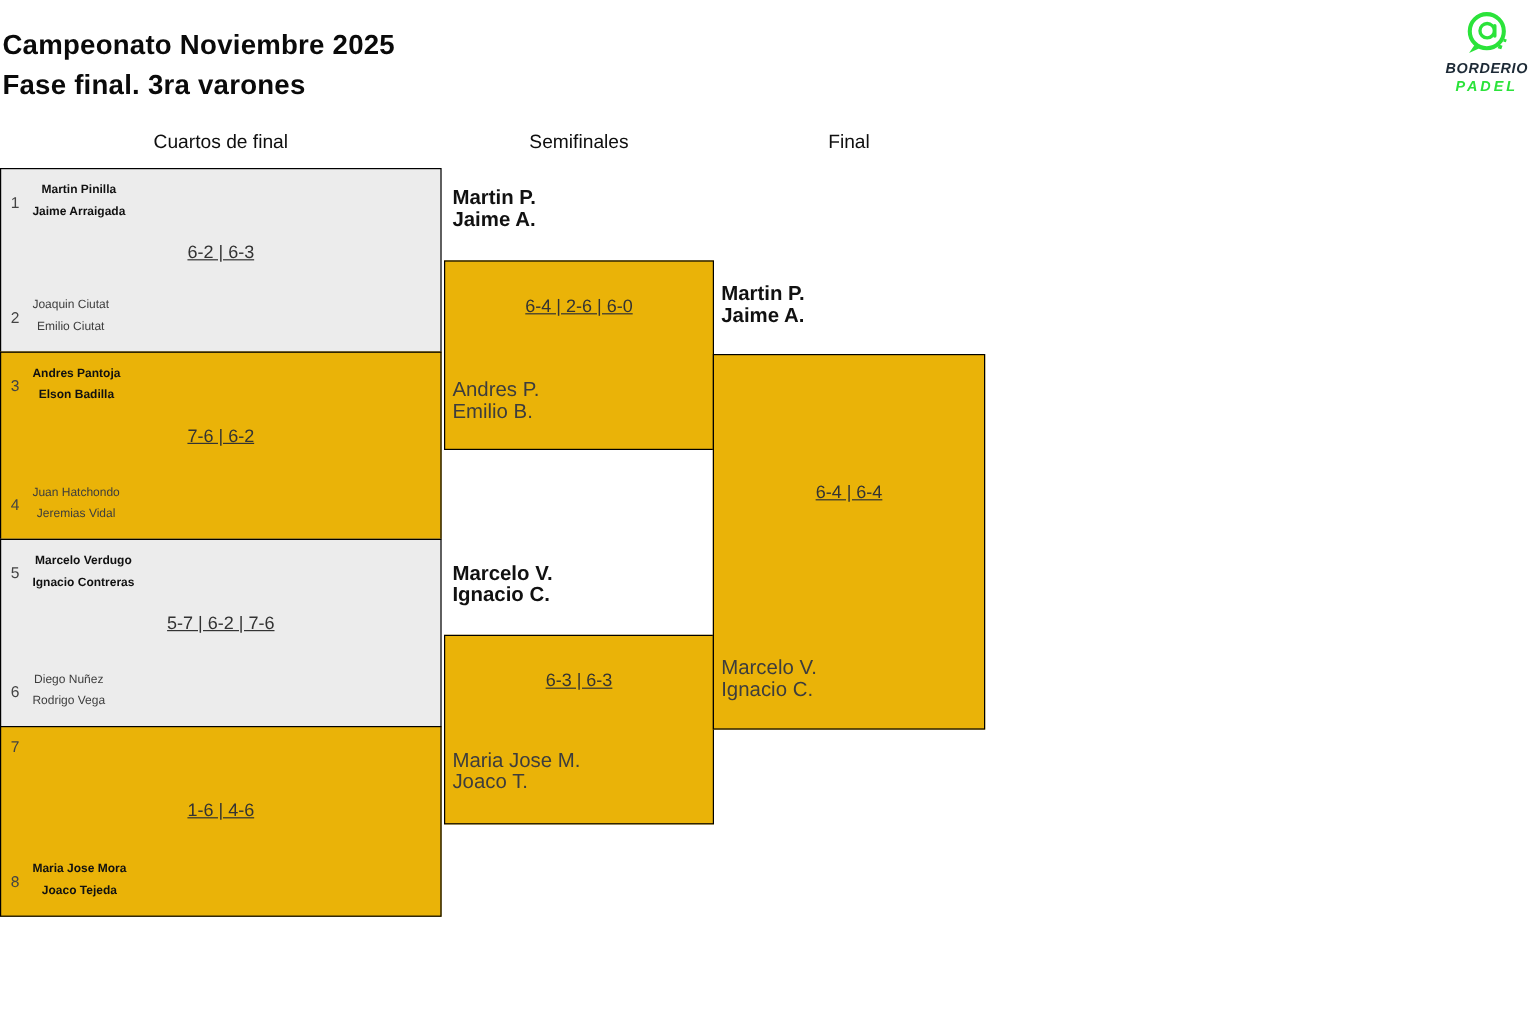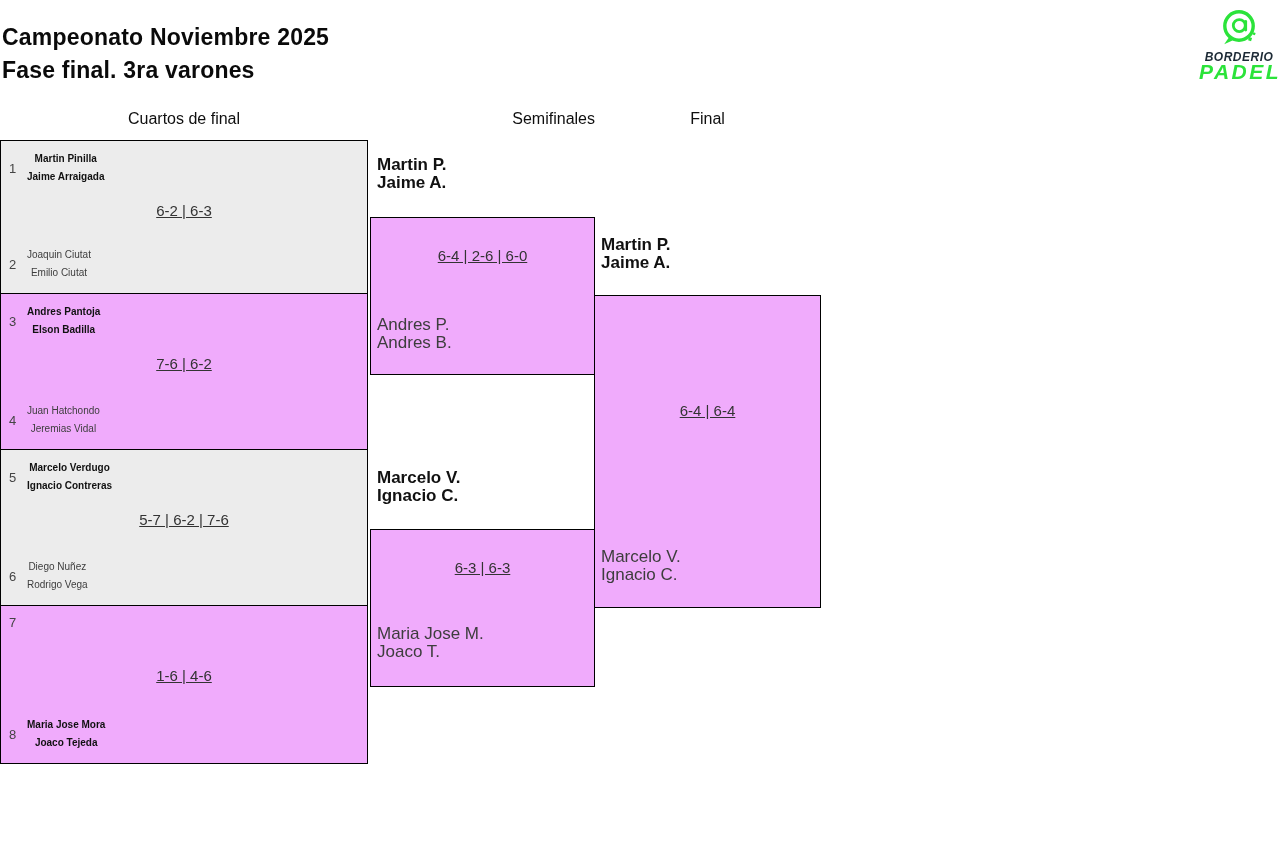--- a/index.html
+++ b/index.html
@@ -8,32 +8,32 @@
 
   
   .title{position:absolute;left:2px;top:21px;font-size:23px;font-weight:700;
          color:#0a0a0a;line-height:33px;letter-spacing:.2px;}
 
   
   .logo{position:absolute;left:1199px;top:8px;width:80px;text-align:center;}
   .logo svg{display:block;margin:0 auto;}
   .logo .brand{font-style:italic;font-weight:800;font-size:12px;color:#1d2a36;
                letter-spacing:.5px;line-height:12px;margin-top:1px;}
-  .logo .product{font-style:italic;font-weight:800;font-size:21px;color:#2be33a;
+  .logo .product{font-style:italic;font-weight:800;font-size:12px;color:#2be33a;
                  letter-spacing:2.5px;line-height:18px;}
 
   
   .round-header{position:absolute;top:110px;font-size:16px;font-weight:500;
                 color:#0f0f0f;text-align:center;}
   #hdr-0{left:0;width:368px;}
-  #hdr-1{left:370px;width:225px;text-align:right;}
+  #hdr-1{left:370px;width:225px;}
   #hdr-2{left:594px;width:227px;}
 
   
-  .box{position:absolute;border:1px solid #000;box-sizing:border-box;background:#f0abfc;}
+  .box{position:absolute;border:1px solid #000;box-sizing:border-box;background:#eab308;}
   .qf{left:0;width:368px;}
   #qf-0{top:140px;height:154px;background:#ececec;}
   #qf-1{top:293px;height:157px;}
   #qf-2{top:449px;height:157px;background:#ececec;}
   #qf-3{top:605px;height:159px;}
   .sf{left:370px;width:225px;}
   #sf-0{top:217px;height:158px;}
   #sf-1{top:529px;height:158px;}
   #final-box{left:594px;top:295px;width:227px;height:313px;}
 
@@ -167,21 +167,21 @@
 <div class="box" id="final-box">
   <div class="score">6-4 | 6-4</div>
 </div>
 
 <div class="float-team winner" id="sf0-a">
   <span>Martin P.</span>
   <span>Jaime A.</span>
 </div>
 <div class="float-team" id="sf0-b">
   <span>Andres P.</span>
-  <span>Andres B.</span>
+  <span>Emilio B.</span>
 </div>
 <div class="float-team winner" id="sf1-a">
   <span>Marcelo V.</span>
   <span>Ignacio C.</span>
 </div>
 <div class="float-team" id="sf1-b">
   <span>Maria Jose M.</span>
   <span>Joaco T.</span>
 </div>
 

